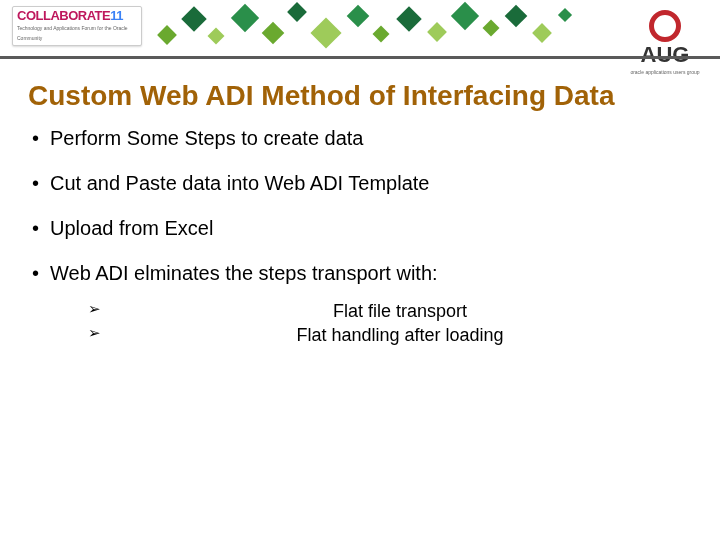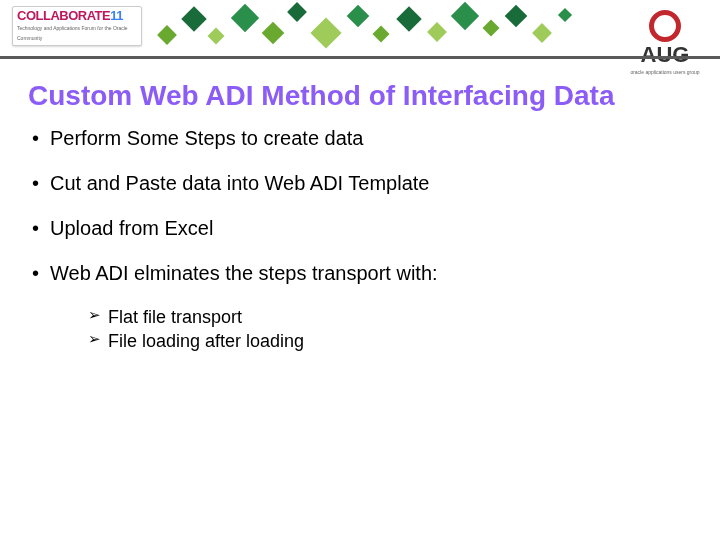--- a/index.html
+++ b/index.html
@@ -94,21 +94,21 @@
     background: #5a5a5a;
   }
   .content {
     padding: 10px 28px 0 28px;
   }
   h1 {
     font-size: 28px;
     font-weight: bold;
     margin: 0 0 14px 0;
     line-height: 1.15;
-    color: #8b5cf6;
+    color: #a16207;
   }
   ul.main {
     list-style: none;
     padding: 0;
     margin: 0;
   }
   ul.main > li {
     font-size: 20px;
     color: #000;
     margin-bottom: 20px;
@@ -119,21 +119,22 @@
   ul.main > li::before {
     content: "•";
     position: absolute;
     left: 4px;
     top: 0;
     font-size: 20px;
   }
   ul.sub {
     list-style: none;
     padding: 0;
-    margin: 19px 0 0 38px;
+    margin: 13px 0 0 38px;
+    text-align: center;
   }
   ul.sub > li {
     font-size: 18px;
     color: #000;
     padding-left: 20px;
     position: relative;
     line-height: 1.35;
   }
   ul.sub > li::before {
     content: "➢";
@@ -179,17 +180,17 @@
 <div class="content">
   <h1>Custom Web ADI Method of Interfacing Data</h1>
   <ul class="main">
     <li><span>Perform Some Steps to create data</span></li>
     <li><span>Cut and Paste data into Web ADI Template</span></li>
     <li><span>Upload from Excel</span></li>
     <li>
       <span>Web ADI elminates the steps transport with:</span>
       <ul class="sub">
         <li>Flat file transport</li>
-        <li>File loading after loading</li>
+        <li>Flat handling after loading</li>
       </ul>
     </li>
   </ul>
 </div>
 
 </body></html>

